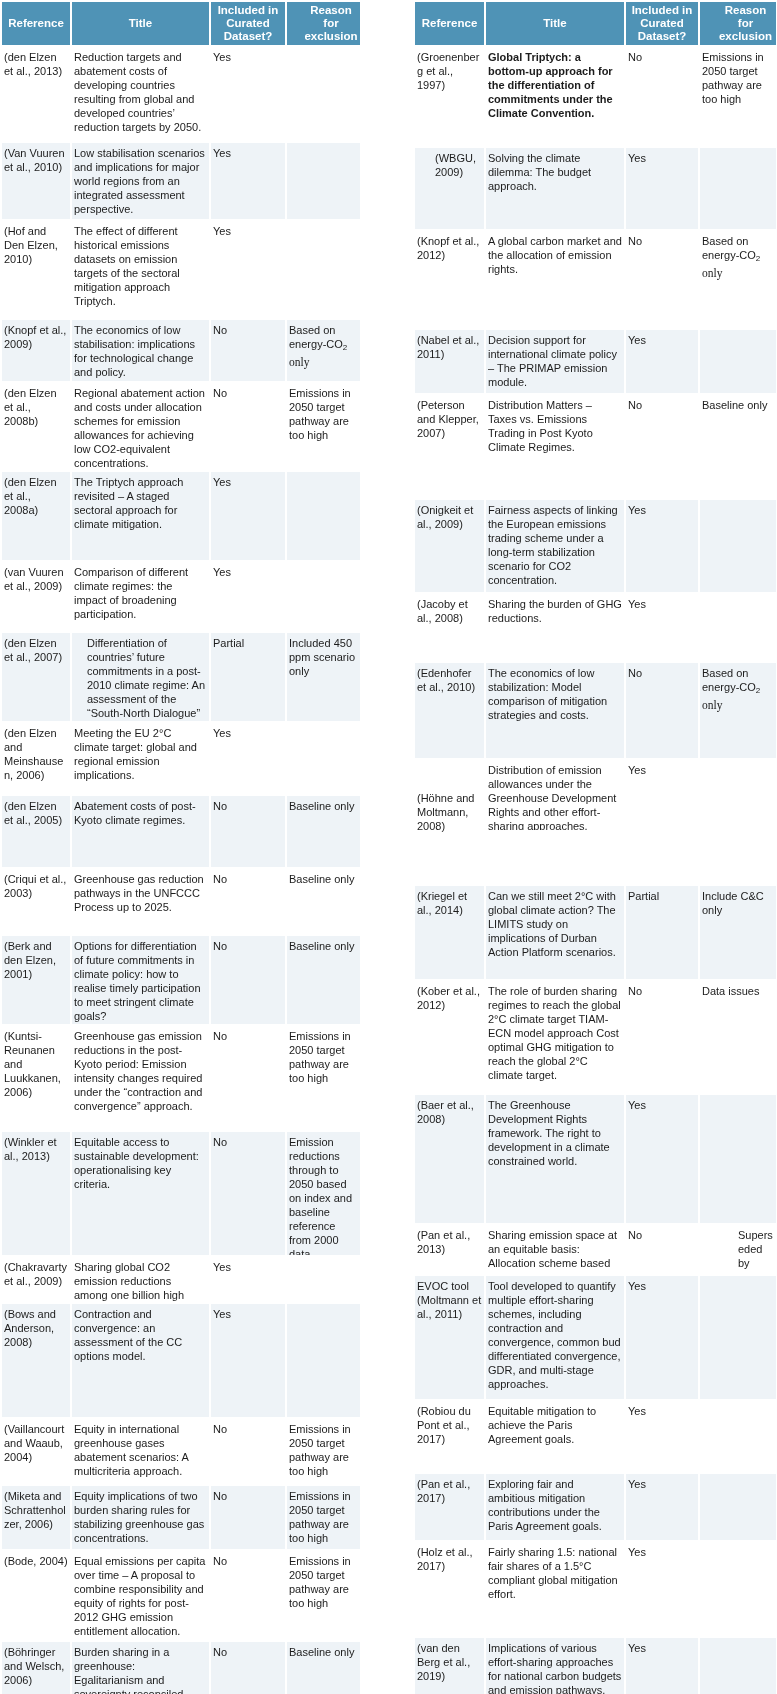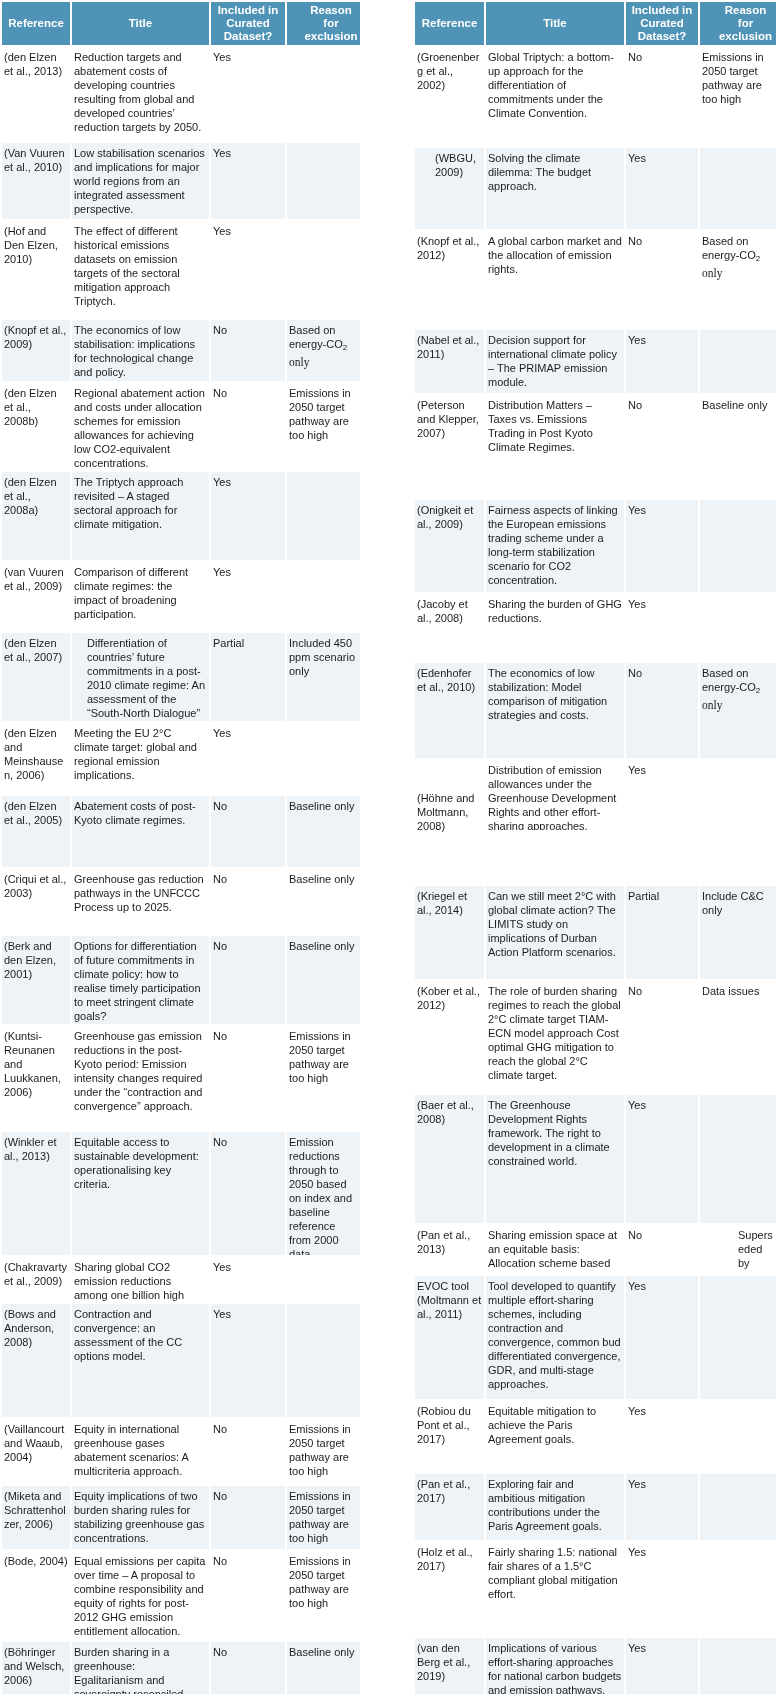--- a/index.html
+++ b/index.html
@@ -349,24 +349,24 @@
       <tr>
         <th>Reference</th>
         <th>Title</th>
         <th>Included in Curated Dataset?</th>
         <th>Reason for exclusion</th>
       </tr>
     </thead>
     <tbody>
         <tr>
     <td>
-            <div class="cell" style="height: 93px;">(Groenenberg et al., 2002)</div>
-          </td>
-    <td>
-            <div class="cell" style="height: 93px;">Global Triptych: a bottom-up approach for the differentiation of commitments under the Climate Convention.</div>
+            <div class="cell" style="height: 93px;">(Groenenberg et al., 1997)</div>
+          </td>
+    <td>
+            <div class="cell" style="height: 93px; font-weight: bold;">Global Triptych: a bottom-up approach for the differentiation of commitments under the Climate Convention.</div>
           </td>
     <td>
             <div class="cell" style="height: 93px;">No</div>
           </td>
     <td>
             <div class="cell" style="height: 93px;"><span>Emissions in 2050 target pathway are too high</span></div>
           </td>
   </tr>
         <tr>
     <td>

